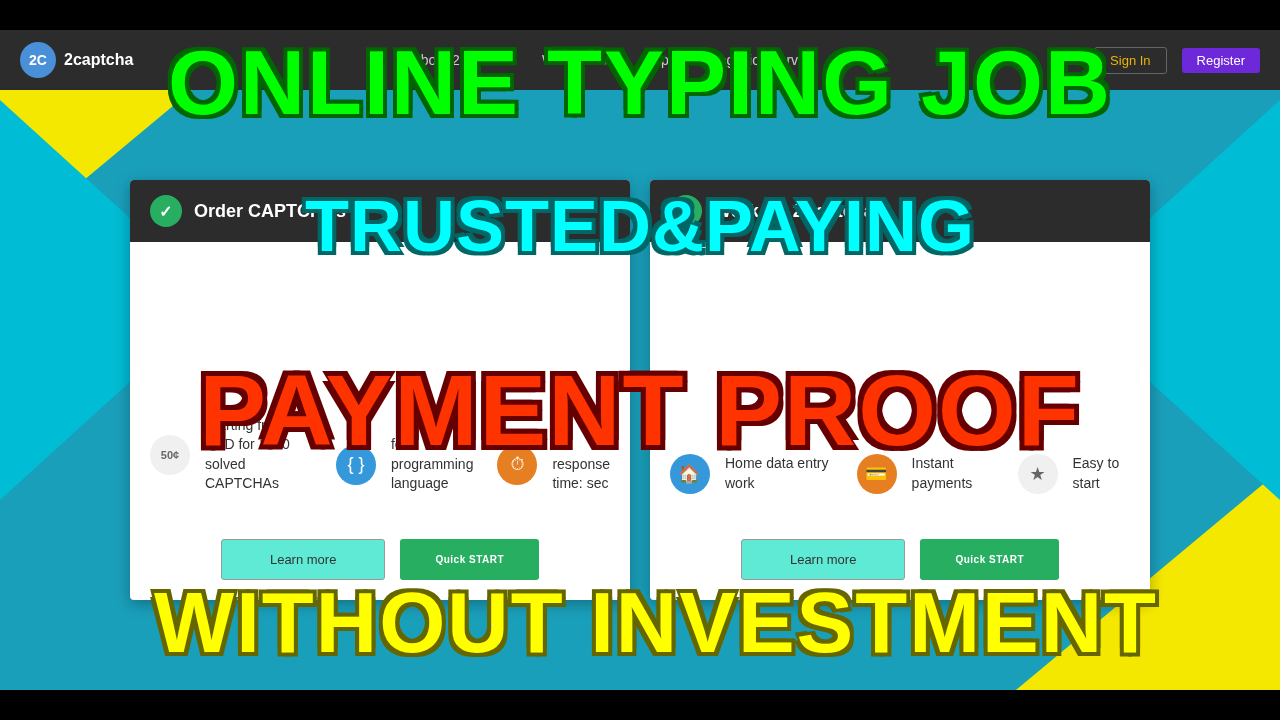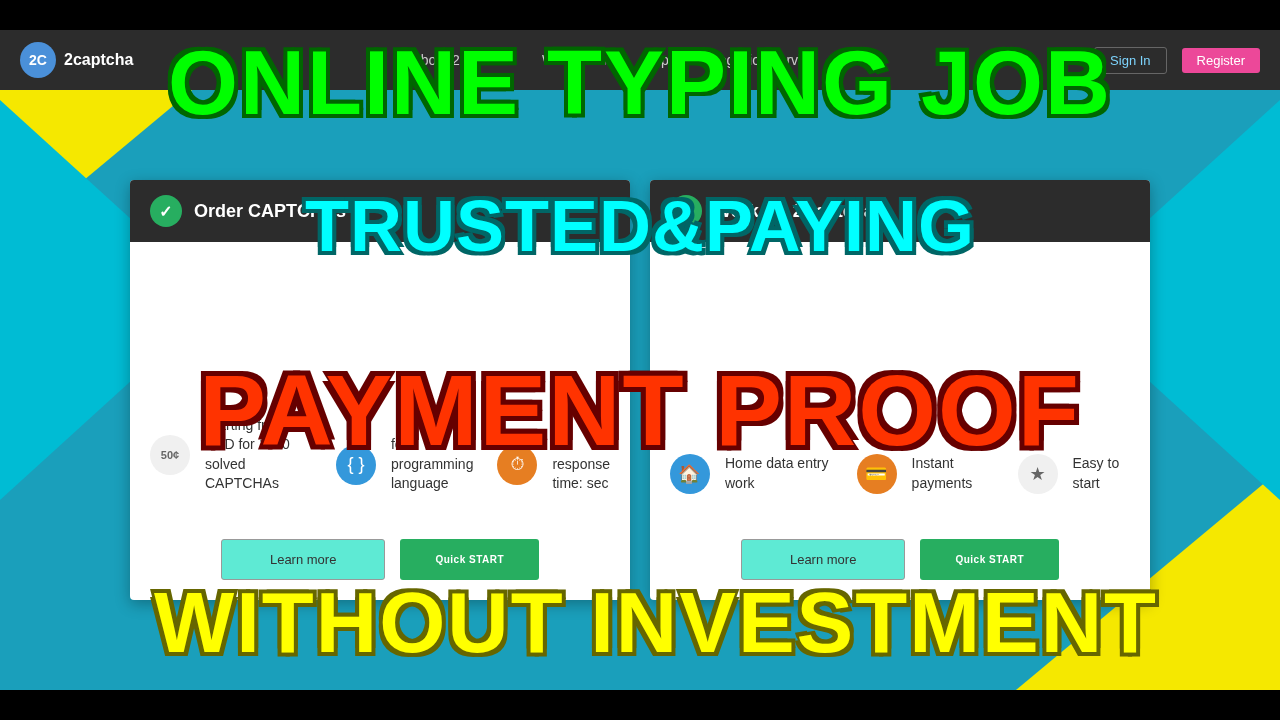--- a/index.html
+++ b/index.html
@@ -134,29 +134,29 @@
 
     .nav-actions {
       display: flex;
       gap: 15px;
       align-items: center;
     }
 
     .nav-btn {
       background: transparent;
       border: 1px solid #666;
-      color: #7dd3fc;
+      color: #eab308;
       padding: 5px 15px;
       border-radius: 3px;
       cursor: pointer;
       font-size: 13px;
     }
 
     .nav-btn-reg {
-      background: #ec4899;
+      background: #6d28d9;
       border: none;
       color: white;
       padding: 5px 15px;
       border-radius: 3px;
       cursor: pointer;
       font-size: 13px;
     }
 
     
     .main-content {

